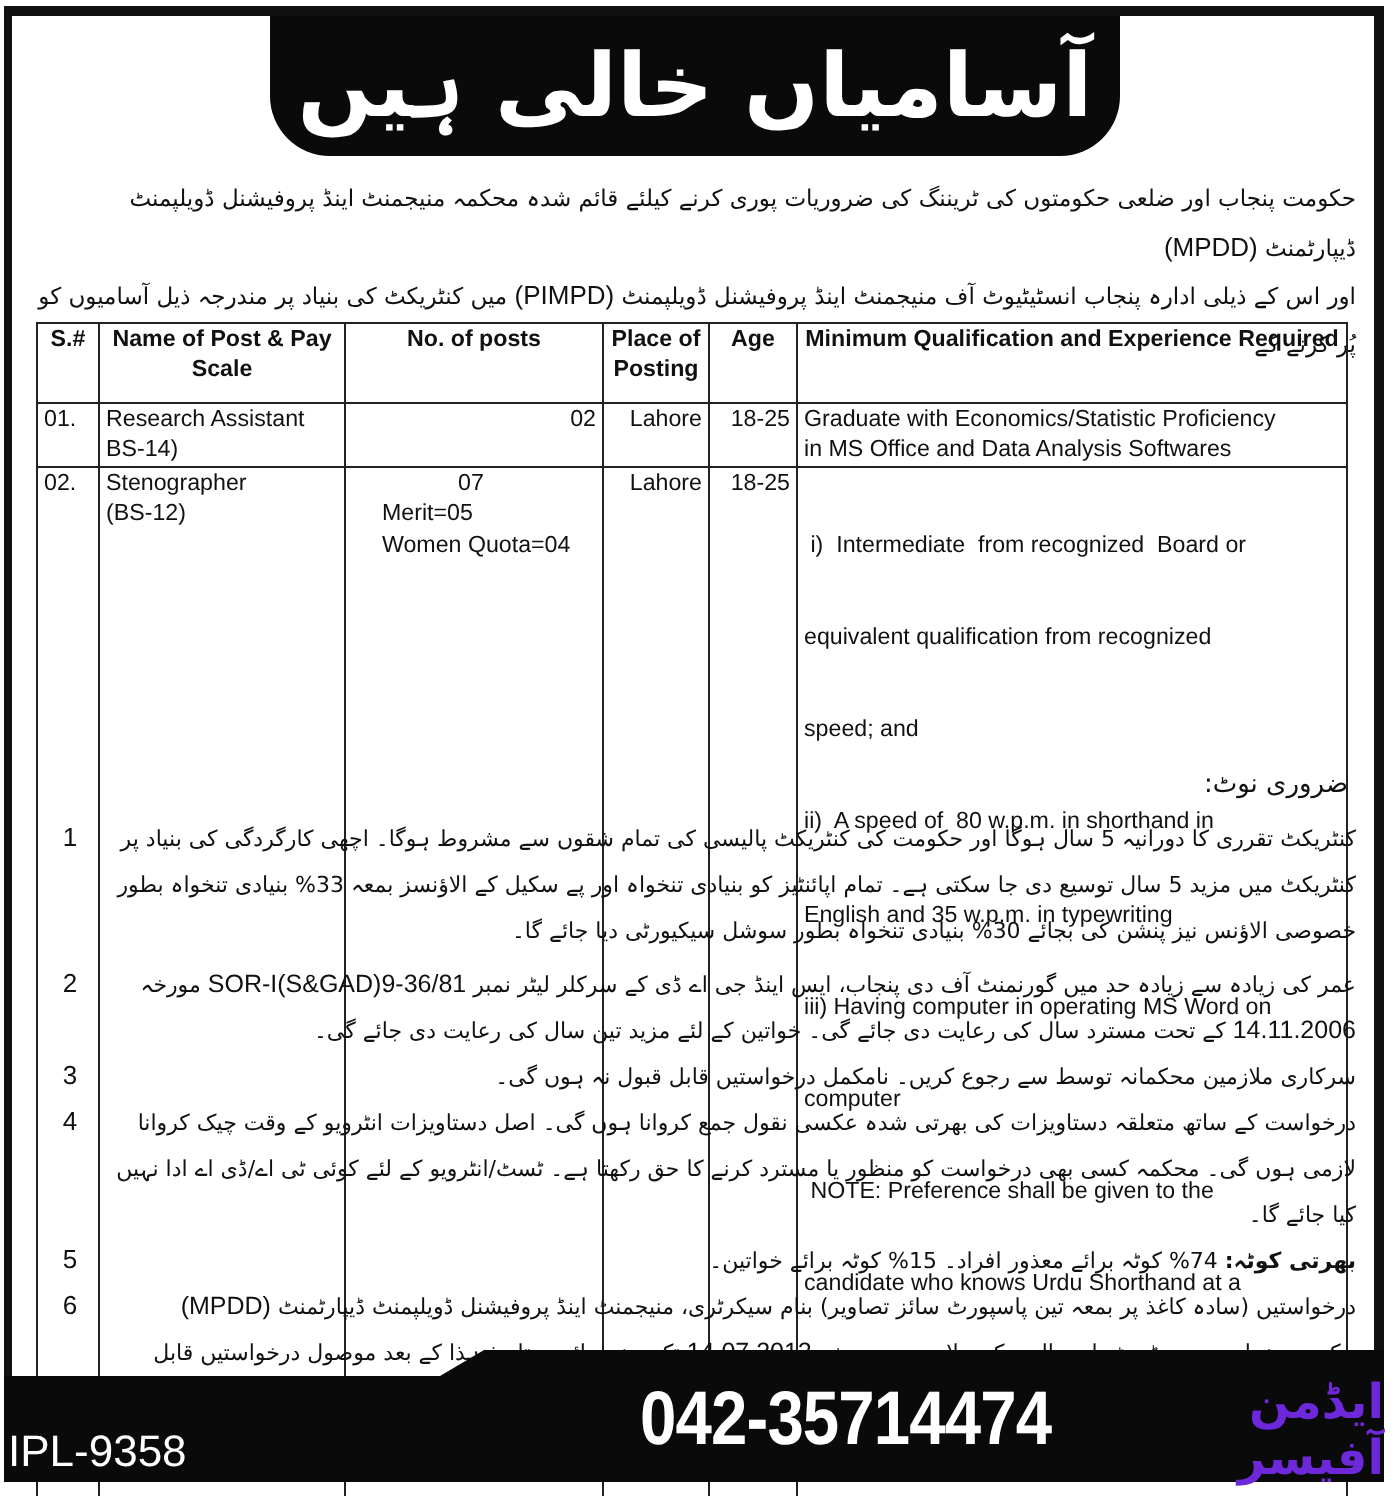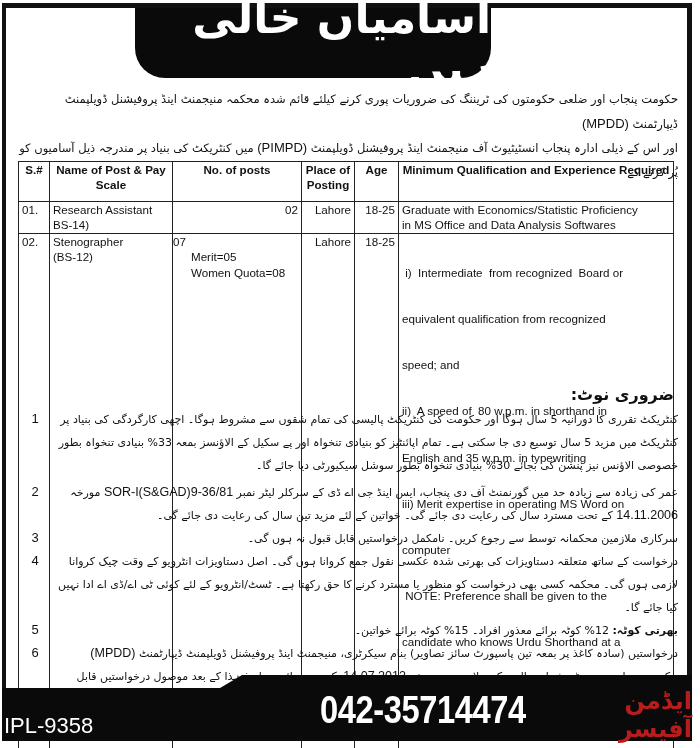--- a/index.html
+++ b/index.html
@@ -1,21 +1,21 @@
 <!DOCTYPE html>
 <html><head>
 <meta charset="utf-8">
 <style>
   html, body { margin: 0; padding: 0; background: #ffffff; }
   body { width: 700px; height: 748px; position: relative; overflow: hidden;
          font-family: "DejaVu Sans", sans-serif; color: #111; }
   .frame { position: absolute; left: 2px; top: 3px; width: 690px; height: 738px;
            border-left: 4px solid #111; border-right: 5px solid #111; border-top: 5px solid #111;
            border-bottom: 3px solid #111; box-sizing: border-box; }
-  .banner { position: absolute; left: 135px; top: 8px; width: 356px; height: 70px;
+  .banner { position: absolute; left: 135px; top: 8px; width: 425px; height: 70px;
             background: #0a0a0a; border-radius: 0 0 30px 30px;
             color: #fff; display: flex; align-items: center; justify-content: center;
             font-family: "DejaVu Sans", sans-serif; font-weight: bold; font-size: 44px;
             direction: rtl; letter-spacing: 1px; }
   .urdu { direction: rtl; text-align: right; font-family: "DejaVu Sans", sans-serif; }
   .intro { position: absolute; left: 18px; right: 22px; top: 88px; font-size: 11.5px; line-height: 23.5px; }
   .intro p { margin: 0; }
   .intro .en { direction: ltr; unicode-bidi: embed; font-family: "Liberation Sans", sans-serif; font-size: 13px; }
 
   table.posts { position: absolute; left: 18px; top: 161px; width: 656px; border-collapse: collapse;
@@ -26,33 +26,33 @@
   .col-sn { width: 24px; }
   .col-name { width: 116px; }
   .col-num { width: 122px; }
   .col-place { width: 46px; }
   .col-age { width: 37px; }
   .col-q { width: auto; }
   .r1 td { height: 27px; margin-left: 47px; }
   .r2 td { height: 155px; }
   .qline { display: block; }
 
-  .notes-title { position: absolute; right: 26px; top: 385px; font-size: 16px; font-weight: bold; }
+  .notes-title { position: absolute; right: 26px; top: 385px; font-size: 13px; font-weight: normal; }
   .notes { position: absolute; left: 18px; right: 22px; top: 408px; font-size: 11px; }
   .note { display: flex; flex-direction: row-reverse; align-items: flex-start; }
   .note .num { width: 34px; text-align: center; font-family: "Liberation Sans", sans-serif; font-size: 13px; padding-top: 3px; }
   .note .txt { flex: 1; line-height: 23px; }
   .note .txt .en { direction: ltr; unicode-bidi: embed; font-family: "Liberation Sans", sans-serif; font-size: 12.5px; }
   .note .txt .b { font-weight: bold; }
 
   .footer { position: absolute; left: 2px; top: 675px; width: 690px; height: 66px; }
   .footer svg { position: absolute; left: 0; top: 0; }
   .footer .phone { position: absolute; left: 318px; top: 14px; color: #fff; font-family: "Liberation Sans", sans-serif;
                    font-weight: bold; font-size: 38px; letter-spacing: -0.5px; transform: scaleX(0.86); transform-origin: left top; }
-  .footer .office { position: absolute; left: 525px; top: 12px; color: #b91c1c; font-size: 24px; font-weight: bold; direction: rtl; margin-left: 44px; }
+  .footer .office { position: absolute; left: 525px; top: 12px; color: #6d28d9; font-size: 24px; font-weight: bold; direction: rtl; margin-left: 44px; }
   .footer .code { position: absolute; left: 2px; top: 38px; color: #fff; font-family: "Liberation Sans", sans-serif;
                   font-size: 22px; }
 </style>
 </head>
 <body>
 
 <div class="frame"></div>
 
 <div class="banner">
   <span>آسامیاں خالی ہیں</span>
@@ -98,33 +98,33 @@
         <span class="qline">in MS Office and Data Analysis Softwares</span>
       </td>
     </tr>
     <tr class="r2">
       <td>02.</td>
       <td>
         <span class="qline">Stenographer</span>
         <span class="qline">(BS-12)</span>
       </td>
       <td style="padding-left:18px;">
-        <span class="qline" style="margin-left:-18px;">07</span>
+        <span class="qline" style="text-align:center;margin-left:-18px;">07</span>
         <span class="qline">Merit=05</span>
-        <span class="qline">Women Quota=08</span>
+        <span class="qline">Women Quota=04</span>
       </td>
       <td class="c">Lahore</td>
       <td class="c">18-25</td>
       <td style="white-space:pre;">
         <span class="qline"> i)  Intermediate  from recognized  Board or</span>
         <span class="qline">equivalent qualification from recognized</span>
         <span class="qline">speed; and</span>
         <span class="qline">ii)  A speed of  80 w.p.m. in shorthand in</span>
         <span class="qline">English and 35 w.p.m. in typewriting</span>
-        <span class="qline">iii) Merit expertise in operating MS Word on</span>
+        <span class="qline">iii) Having computer in operating MS Word on</span>
         <span class="qline">computer</span>
         <span class="qline"> NOTE: Preference shall be given to the</span>
         <span class="qline">candidate who knows Urdu Shorthand at a</span>
         <span class="qline">speed of 60 w.p.m. and typewriting at a</span>
         <span class="qline">speed of 25 w.p.m.</span>
       </td>
     </tr>
   </tbody>
 </table>
 
@@ -150,21 +150,21 @@
     <div class="txt">سرکاری ملازمین محکمانہ توسط سے رجوع کریں۔ نامکمل درخواستیں قابل قبول نہ ہوں گی۔</div>
   </div>
   <div class="note">
     <div class="num">4</div>
     <div class="txt">درخواست کے ساتھ متعلقہ دستاویزات کی بھرتی شدہ عکسی نقول جمع کروانا ہوں گی۔ اصل دستاویزات انٹرویو کے وقت چیک کروانا لازمی ہوں گی۔ محکمہ کسی بھی درخواست کو منظور یا مسترد کرنے کا حق رکھتا ہے۔ ٹسٹ/انٹرویو کے لئے کوئی ٹی اے/ڈی اے ادا نہیں کیا جائے گا۔</div>
   </div>
   <div class="note">
     <div class="num">5</div>
     <div class="txt">
       <span class="b">بھرتی کوٹہ:</span>
-      <span>12% کوٹہ برائے معذور افراد۔ 15% کوٹہ برائے خواتین۔</span>
+      <span>74% کوٹہ برائے معذور افراد۔ 15% کوٹہ برائے خواتین۔</span>
     </div>
   </div>
   <div class="note">
     <div class="num">6</div>
     <div class="txt">
       <span>درخواستیں (سادہ کاغذ پر بمعہ تین پاسپورٹ سائز تصاویر) بنام سیکرٹری، منیجمنٹ اینڈ پروفیشنل ڈویلپمنٹ ڈیپارٹمنٹ</span>
       <span class="en">(MPDD)</span>
       <span>حکومت پنجاب، جے سٹریٹ، اپر مال سکیم، لاہور پر مورخہ</span>
       <span class="en">14.07.2012</span>
       <span>تک پہنچ جائیں۔ تاریخ ہذا کے بعد موصول درخواستیں قابل قبول نہ ہوں گی۔</span>

